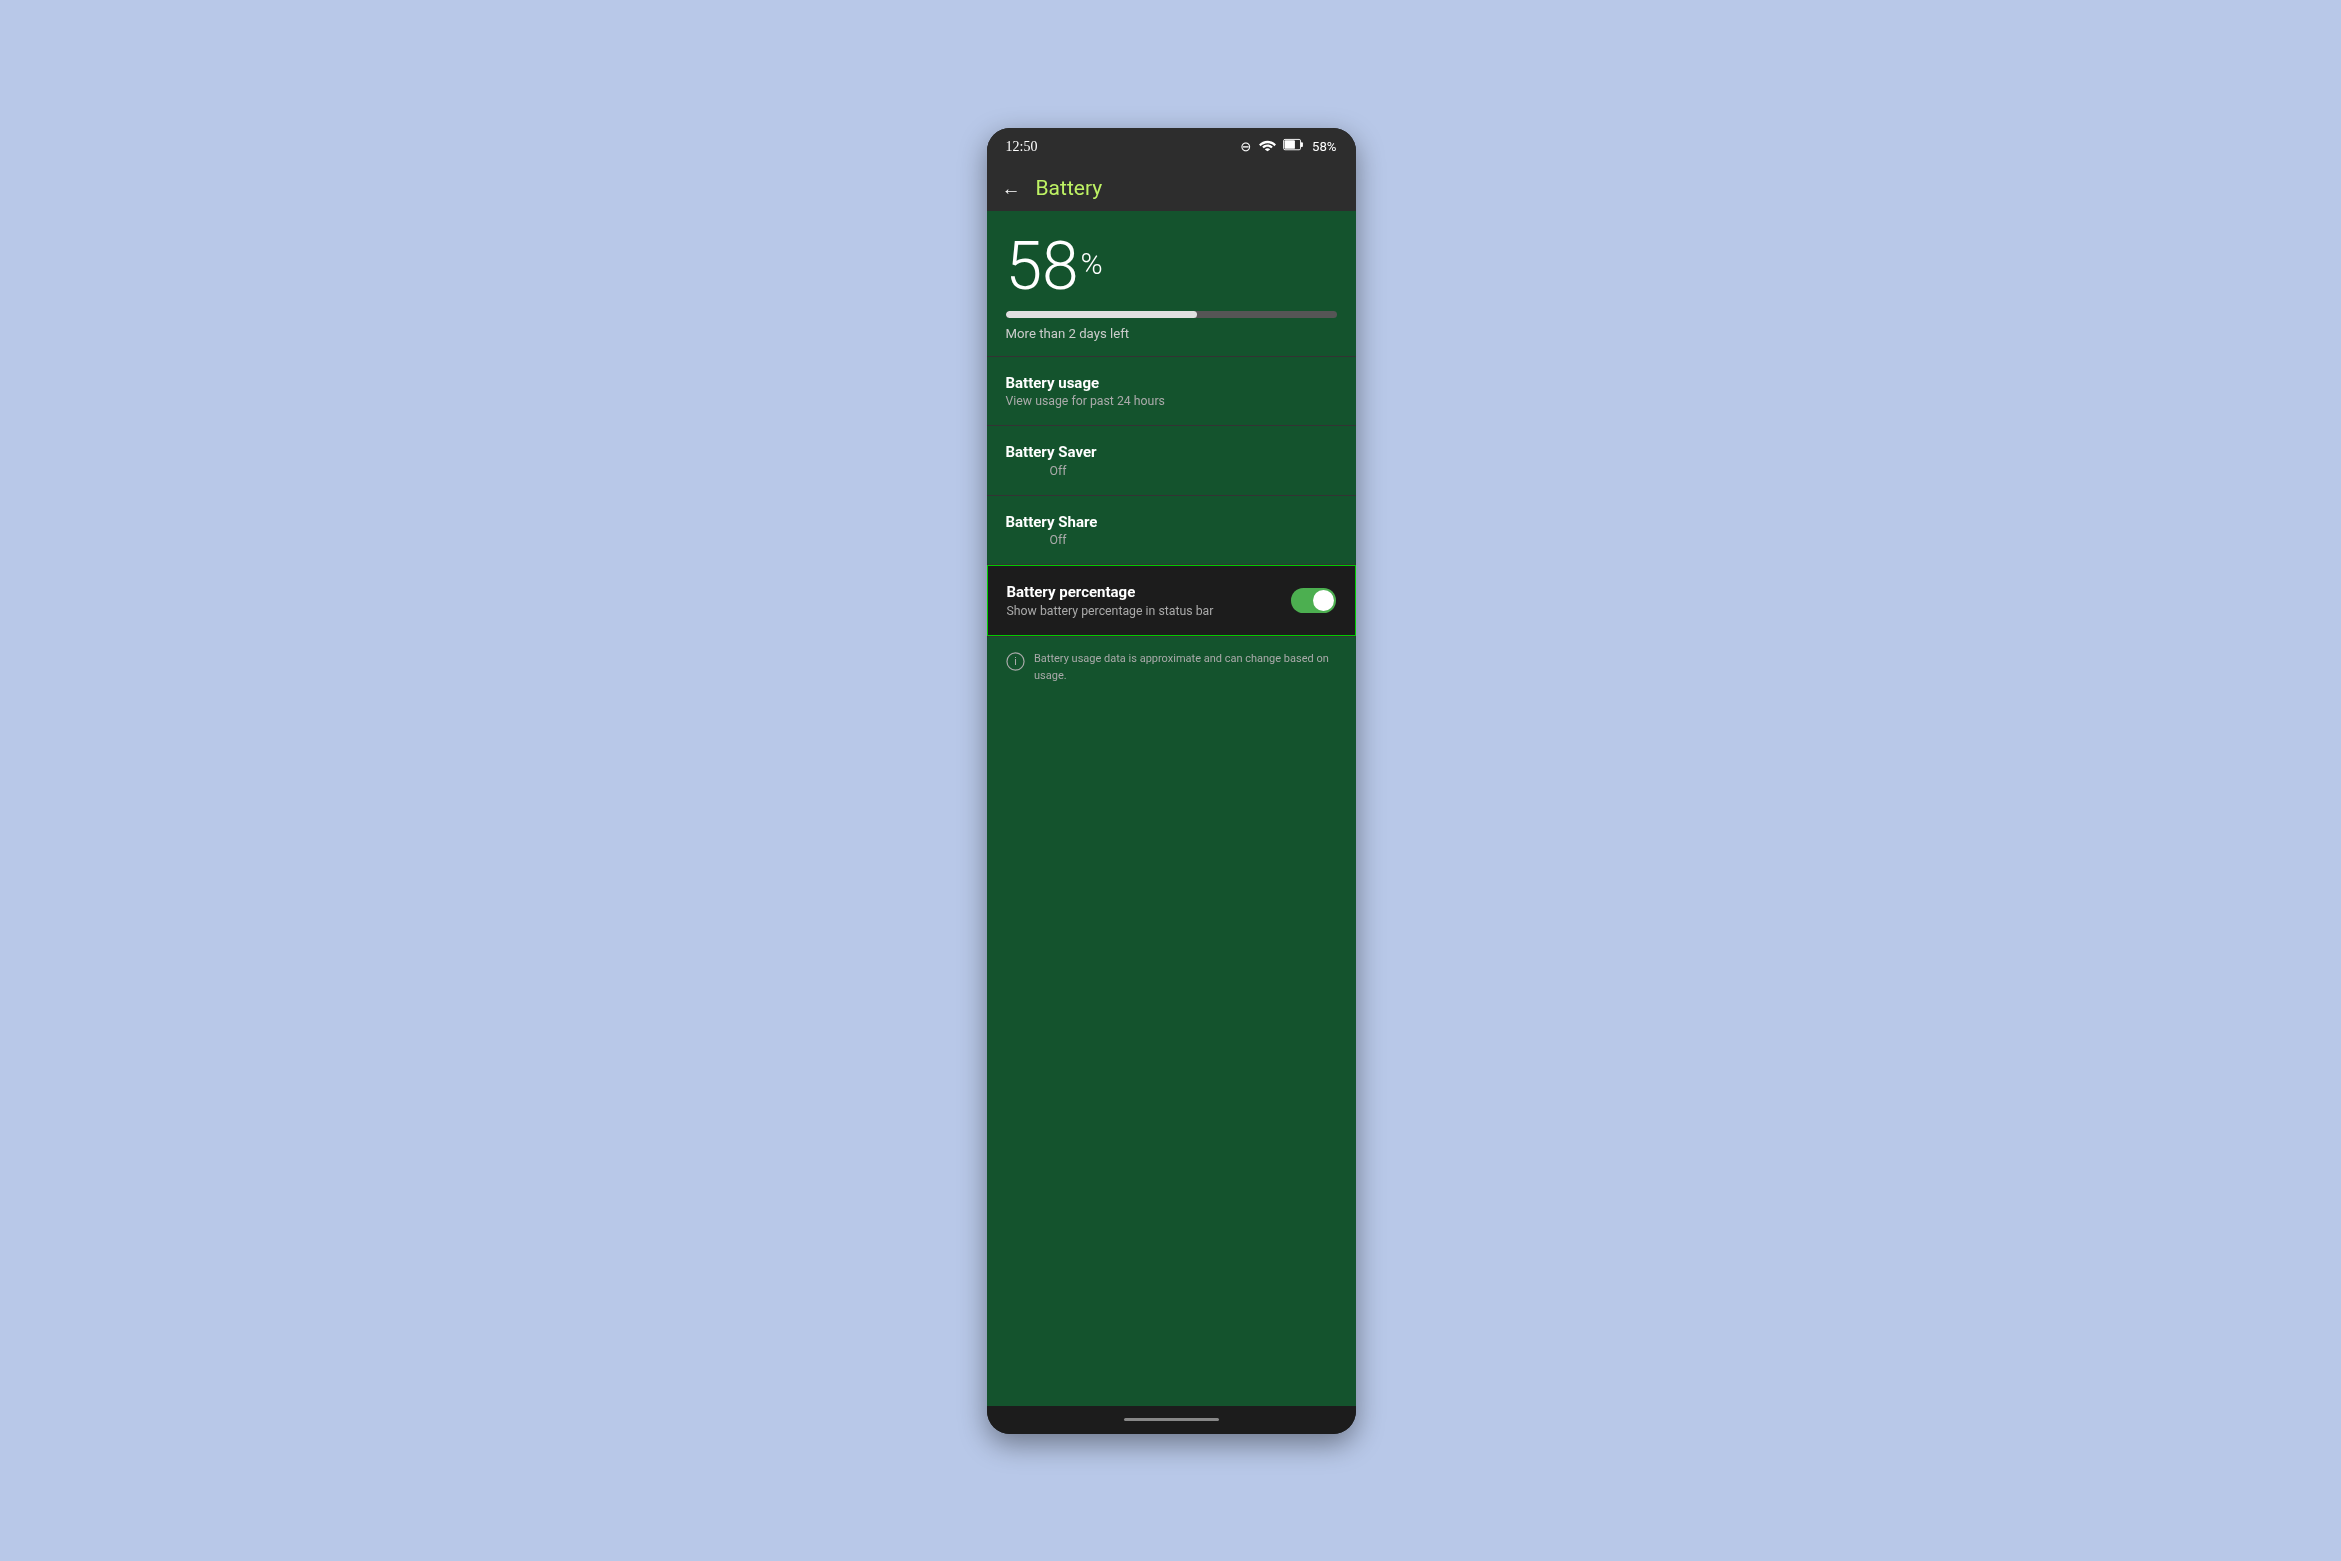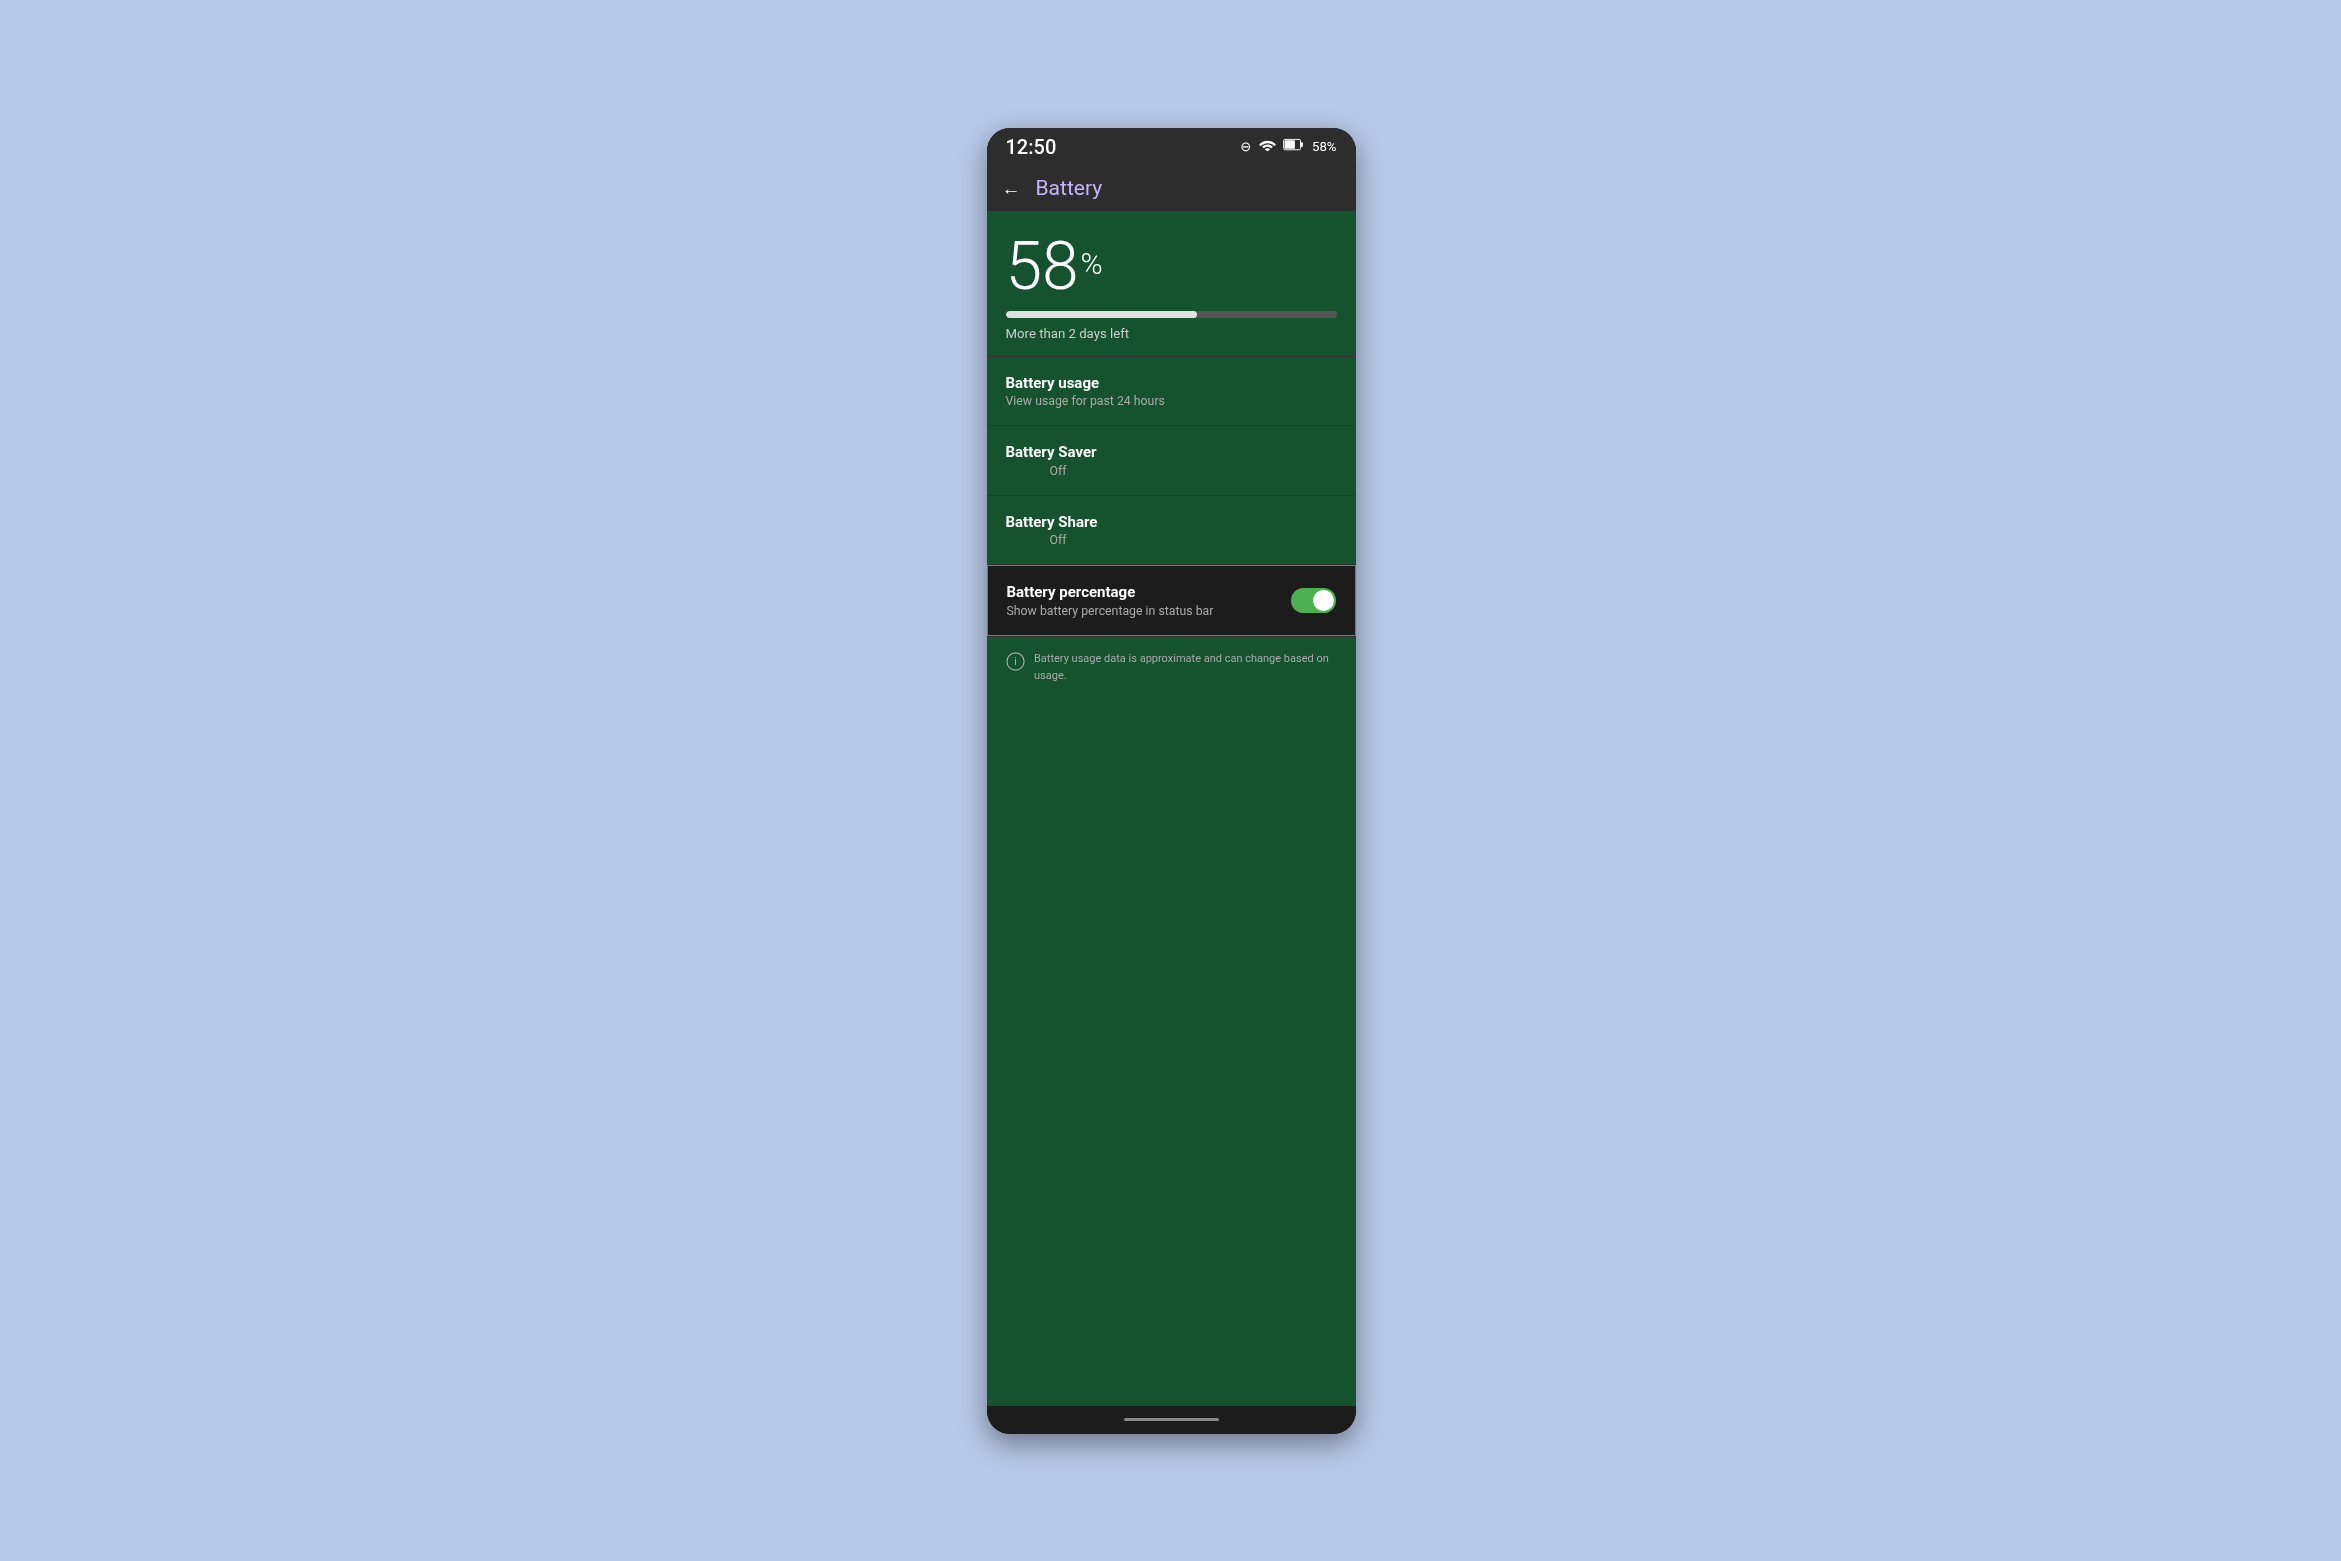--- a/index.html
+++ b/index.html
@@ -31,22 +31,23 @@
       height: 38px;
       display: flex;
       align-items: center;
       justify-content: space-between;
       padding: 0 19px;
       flex-shrink: 0;
     }
 
     .status-time {
       color: #ffffff;
-      font-size: 20px;
+      font-size: 14px;
       font-weight: 500;
+      font-family: Liberation Serif, serif;
     }
 
     .status-icons {
       display: flex;
       align-items: center;
       gap: 7.6px;
     }
 
     .status-icons span {
       color: #ffffff;
@@ -70,21 +71,21 @@
       flex-shrink: 0;
     }
 
     .back-arrow {
       color: #ffffff;
       font-size: 19px;
       cursor: pointer;
     }
 
     .top-bar-title {
-      color: #c4b5fd;
+      color: #bef264;
       font-size: 21px;
       font-weight: 400;
     }
 
     
     .content {
       flex: 1;
       background: #14532d;
       overflow-y: auto;
       padding: 0;

